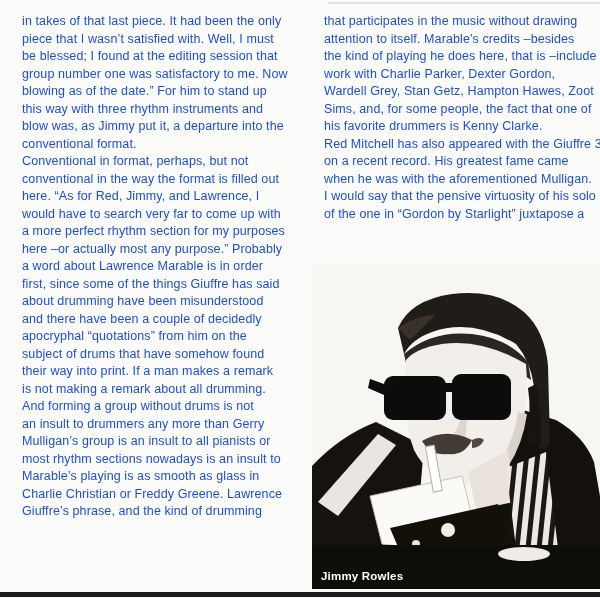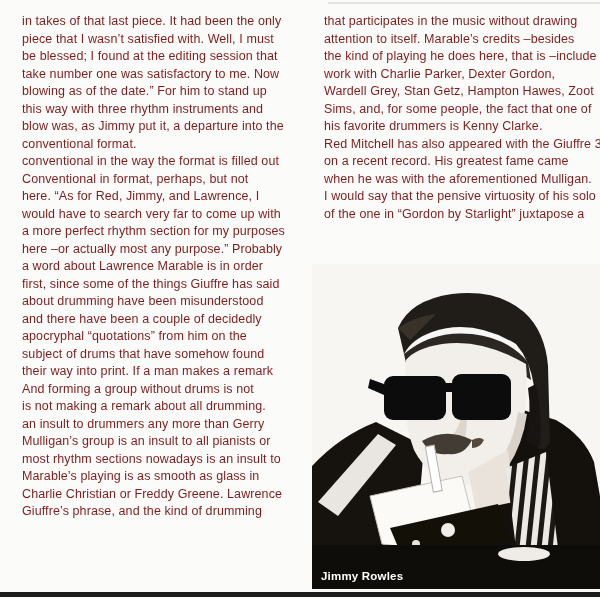--- a/index.html
+++ b/index.html
@@ -32,21 +32,21 @@
     top: 592px;
     width: 600px;
     height: 5px;
     background: #1d1d1b;
   }
   .col {
     position: absolute;
     top: 13px;
     font-size: 12.5px;
     line-height: 17.5px;
-    color: #7f1d1d;
+    color: #1d4ed8;
     letter-spacing: 0.1px;
   }
   .col-left  { left: 22px;  width: 278px; }
   .col-right { left: 324px; width: 286px; }
   .line { white-space: nowrap; }
   .photo {
     position: absolute;
     left: 300px;
     top: 252px;
     width: 293px;
@@ -68,40 +68,40 @@
 <body>
 
 <div class="page">
 
   <div class="scan-edge-top"></div>
 
   <div class="col col-left">
       <div class="line">in takes of that last piece. It had been the only</div>
       <div class="line">piece that I wasn’t satisfied with. Well, I must</div>
       <div class="line">be blessed; I found at the editing session that</div>
-      <div class="line">take number one was satisfactory to me. Now</div>
+      <div class="line">group number one was satisfactory to me. Now</div>
       <div class="line">blowing as of the date.” For him to stand up</div>
       <div class="line">this way with three rhythm instruments and</div>
       <div class="line">blow was, as Jimmy put it, a departure into the</div>
       <div class="line">conventional format.</div>
+      <div class="line">Conventional in format, perhaps, but not</div>
       <div class="line">conventional in the way the format is filled out</div>
-      <div class="line">Conventional in format, perhaps, but not</div>
       <div class="line">here. “As for Red, Jimmy, and Lawrence, I</div>
       <div class="line">would have to search very far to come up with</div>
       <div class="line">a more perfect rhythm section for my purposes</div>
       <div class="line">here –or actually most any purpose.” Probably</div>
       <div class="line">a word about Lawrence Marable is in order</div>
       <div class="line">first, since some of the things Giuffre has said</div>
       <div class="line">about drumming have been misunderstood</div>
       <div class="line">and there have been a couple of decidedly</div>
       <div class="line">apocryphal “quotations” from him on the</div>
       <div class="line">subject of drums that have somehow found</div>
       <div class="line">their way into print. If a man makes a remark</div>
+      <div class="line">is not making a remark about all drumming.</div>
       <div class="line">And forming a group without drums is not</div>
-      <div class="line">is not making a remark about all drumming.</div>
       <div class="line">an insult to drummers any more than Gerry</div>
       <div class="line">Mulligan’s group is an insult to all pianists or</div>
       <div class="line">most rhythm sections nowadays is an insult to</div>
       <div class="line">Marable’s playing is as smooth as glass in</div>
       <div class="line">Charlie Christian or Freddy Greene. Lawrence</div>
       <div class="line">Giuffre’s phrase, and the kind of drumming</div>
     </div>
 
   <div class="col col-right">
       <div class="line">that participates in the music without drawing</div>

